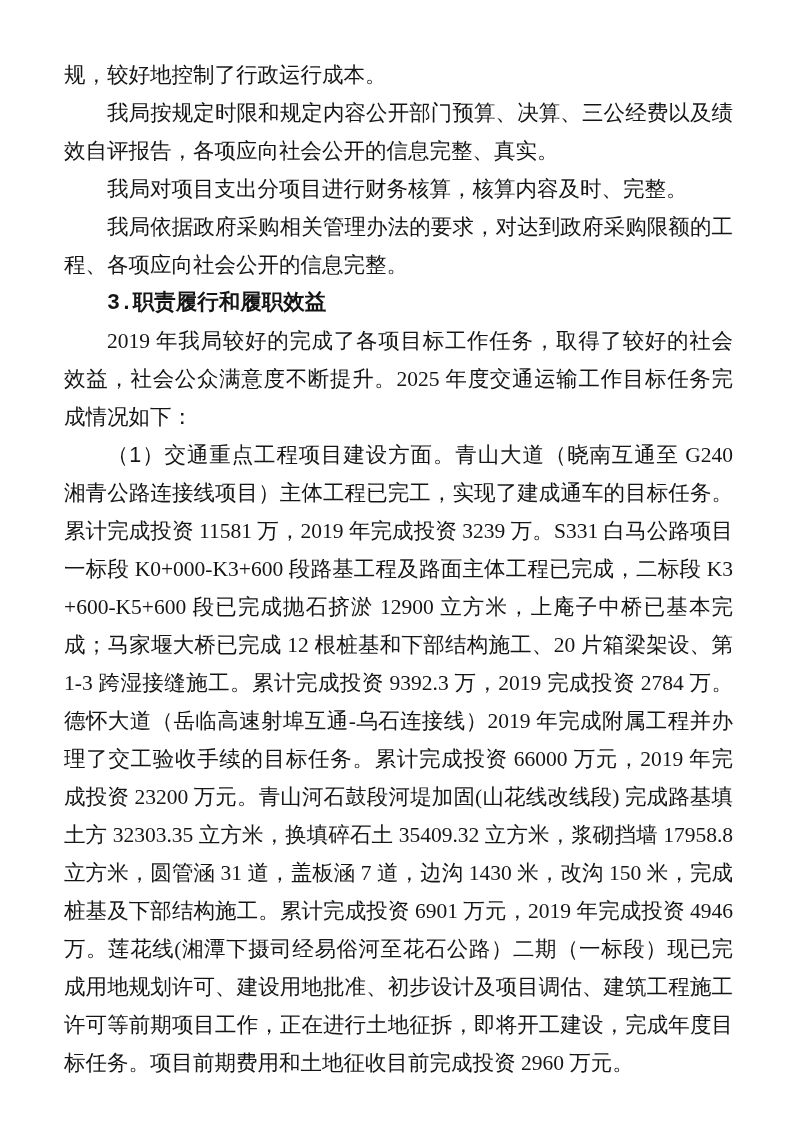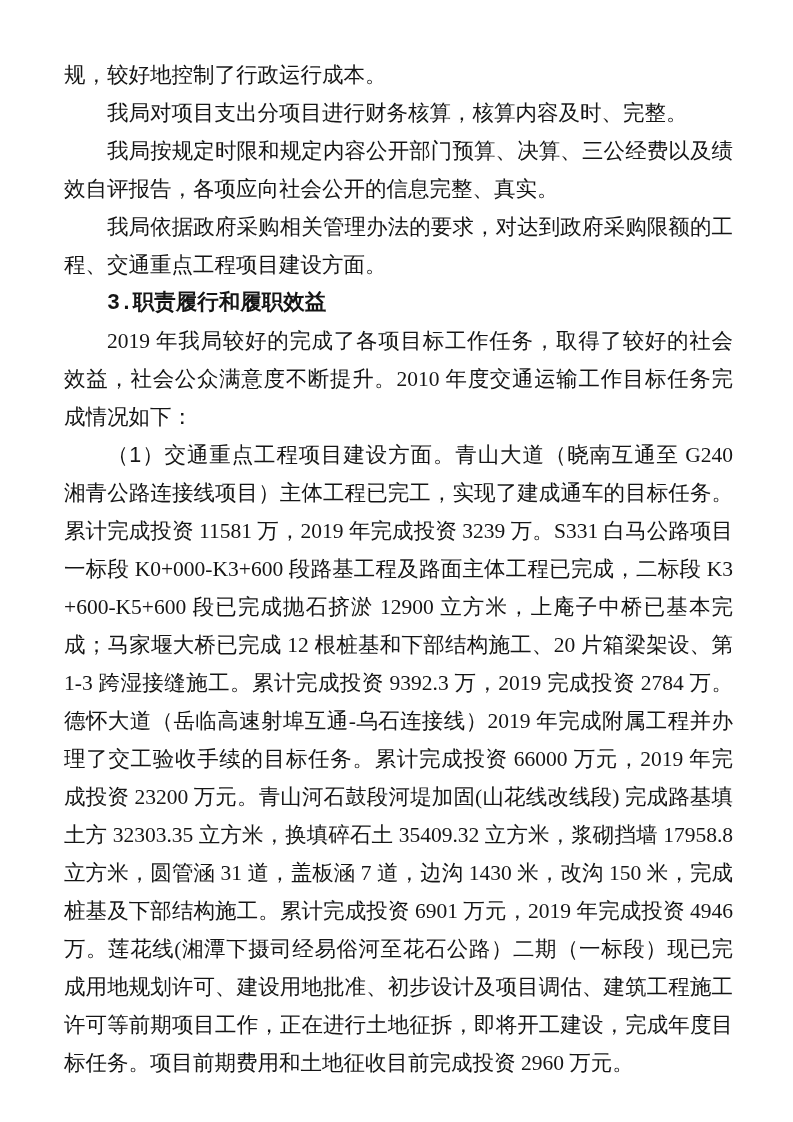--- a/index.html
+++ b/index.html
@@ -42,26 +42,26 @@
     font-weight: normal;
     font-family: "Liberation Sans", "DejaVu Sans", sans-serif;
   }
 </style>
 </head>
 <body>
 
 <div class="page">
   <p class="para no-indent">规，较好地控制了行政运行成本。</p>
 
+  <p class="para">我局按规定时限和规定内容公开部门预算、决算、三公经费以及绩效自评报告，各项应向社会公开的信息完整、真实。</p>
+
   <p class="para">我局对项目支出分项目进行财务核算，核算内容及时、完整。</p>
 
-  <p class="para">我局按规定时限和规定内容公开部门预算、决算、三公经费以及绩效自评报告，各项应向社会公开的信息完整、真实。</p>
-
-  <p class="para">我局依据政府采购相关管理办法的要求，对达到政府采购限额的工程、交通重点工程项目建设方面。</p>
+  <p class="para">我局依据政府采购相关管理办法的要求，对达到政府采购限额的工程、各项应向社会公开的信息完整。</p>
 
   <p class="para heading">3.职责履行和履职效益</p>
 
-  <p class="para">2019 年我局较好的完成了各项目标工作任务，取得了较好的社会效益，社会公众满意度不断提升。2010 年度交通运输工作目标任务完成情况如下：</p>
+  <p class="para">2019 年我局较好的完成了各项目标工作任务，取得了较好的社会效益，社会公众满意度不断提升。2025 年度交通运输工作目标任务完成情况如下：</p>
 
   <p class="para">
     <span class="lead-bold">（1）交通重点工程项目建设方面。</span><span>青山大道（晓南互通至 G240 湘青公路连接线项目）主体工程已完工，实现了建成通车的目标任务。累计完成投资 11581 万，2019 年完成投资 3239 万。S331 白马公路项目一标段 K0+000-K3+600 段路基工程及路面主体工程已完成，二标段 K3+600-K5+600 段已完成抛石挤淤 12900 立方米，上庵子中桥已基本完成；马家堰大桥已完成 12 根桩基和下部结构施工、20 片箱梁架设、第 1-3 跨湿接缝施工。累计完成投资 9392.3 万，2019 完成投资 2784 万。德怀大道（岳临高速射埠互通-乌石连接线）2019 年完成附属工程并办理了交工验收手续的目标任务。累计完成投资 66000 万元，2019 年完成投资 23200 万元。青山河石鼓段河堤加固(山花线改线段) 完成路基填土方 32303.35 立方米，换填碎石土 35409.32 立方米，浆砌挡墙 17958.8 立方米，圆管涵 31 道，盖板涵 7 道，边沟 1430 米，改沟 150 米，完成桩基及下部结构施工。累计完成投资 6901 万元，2019 年完成投资 4946 万。莲花线(湘潭下摄司经易俗河至花石公路）二期（一标段）现已完成用地规划许可、建设用地批准、初步设计及项目调估、建筑工程施工许可等前期项目工作，正在进行土地征拆，即将开工建设，完成年度目标任务。项目前期费用和土地征收目前完成投资 2960 万元。</span>
   </p>
 </div>
 
 </body></html>

